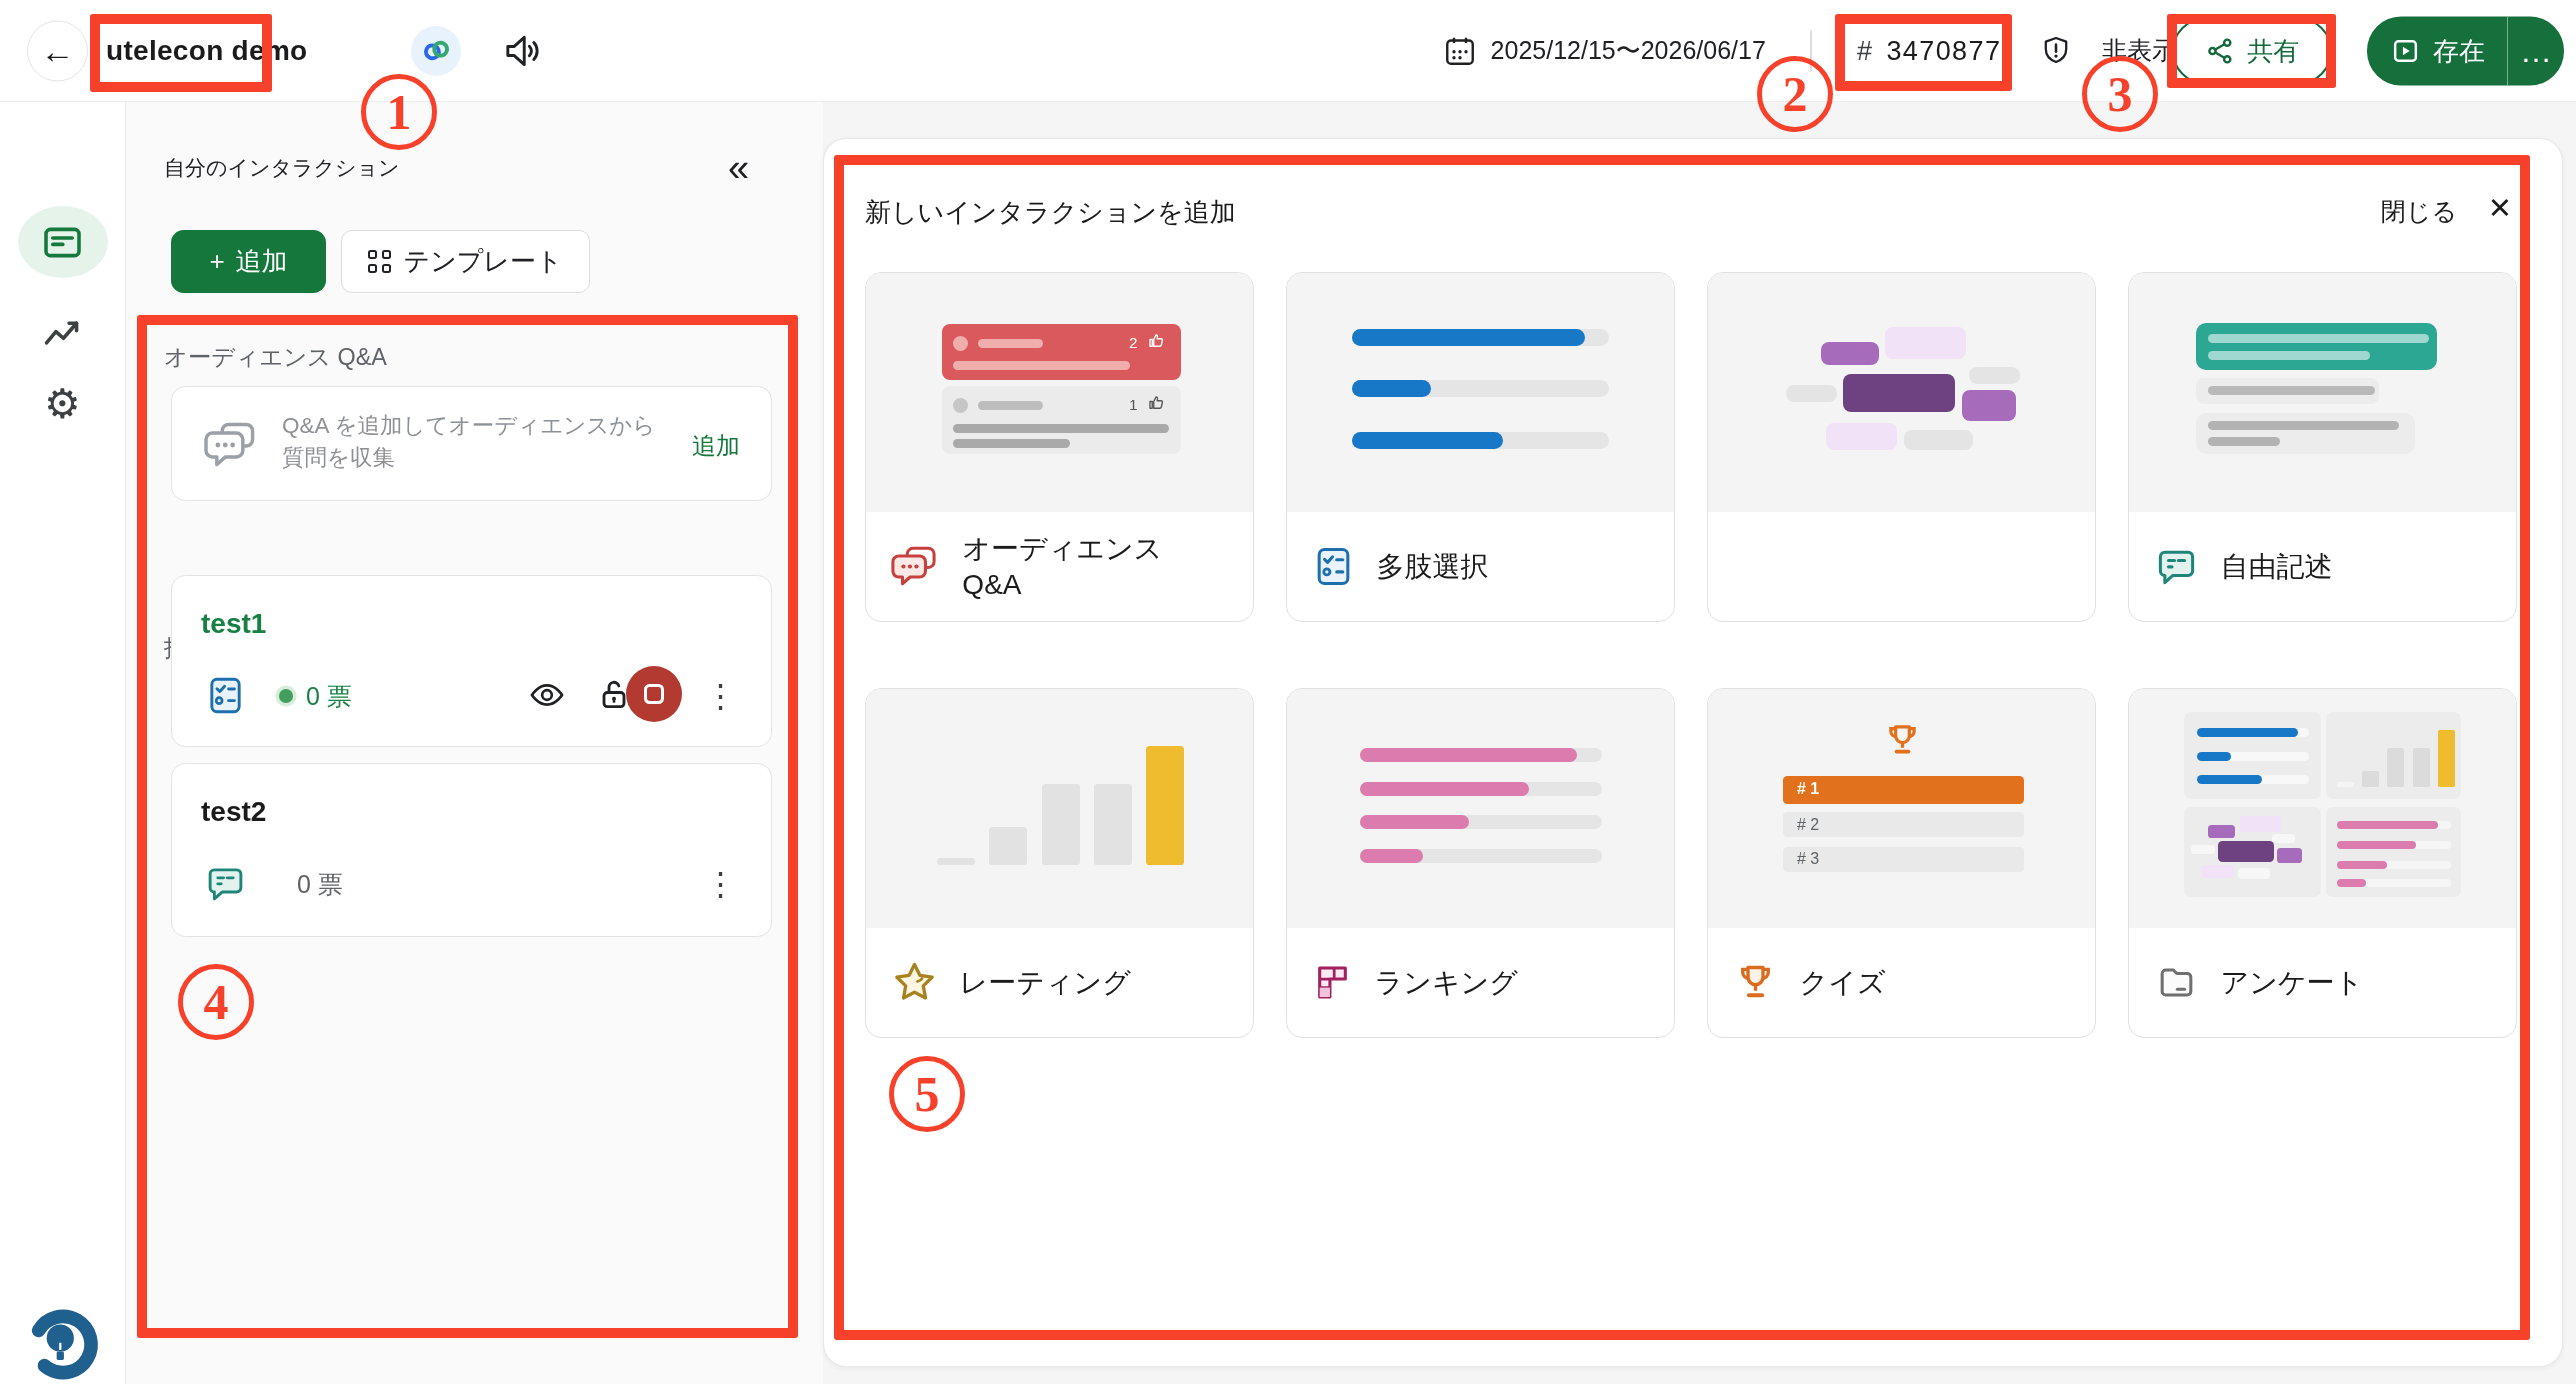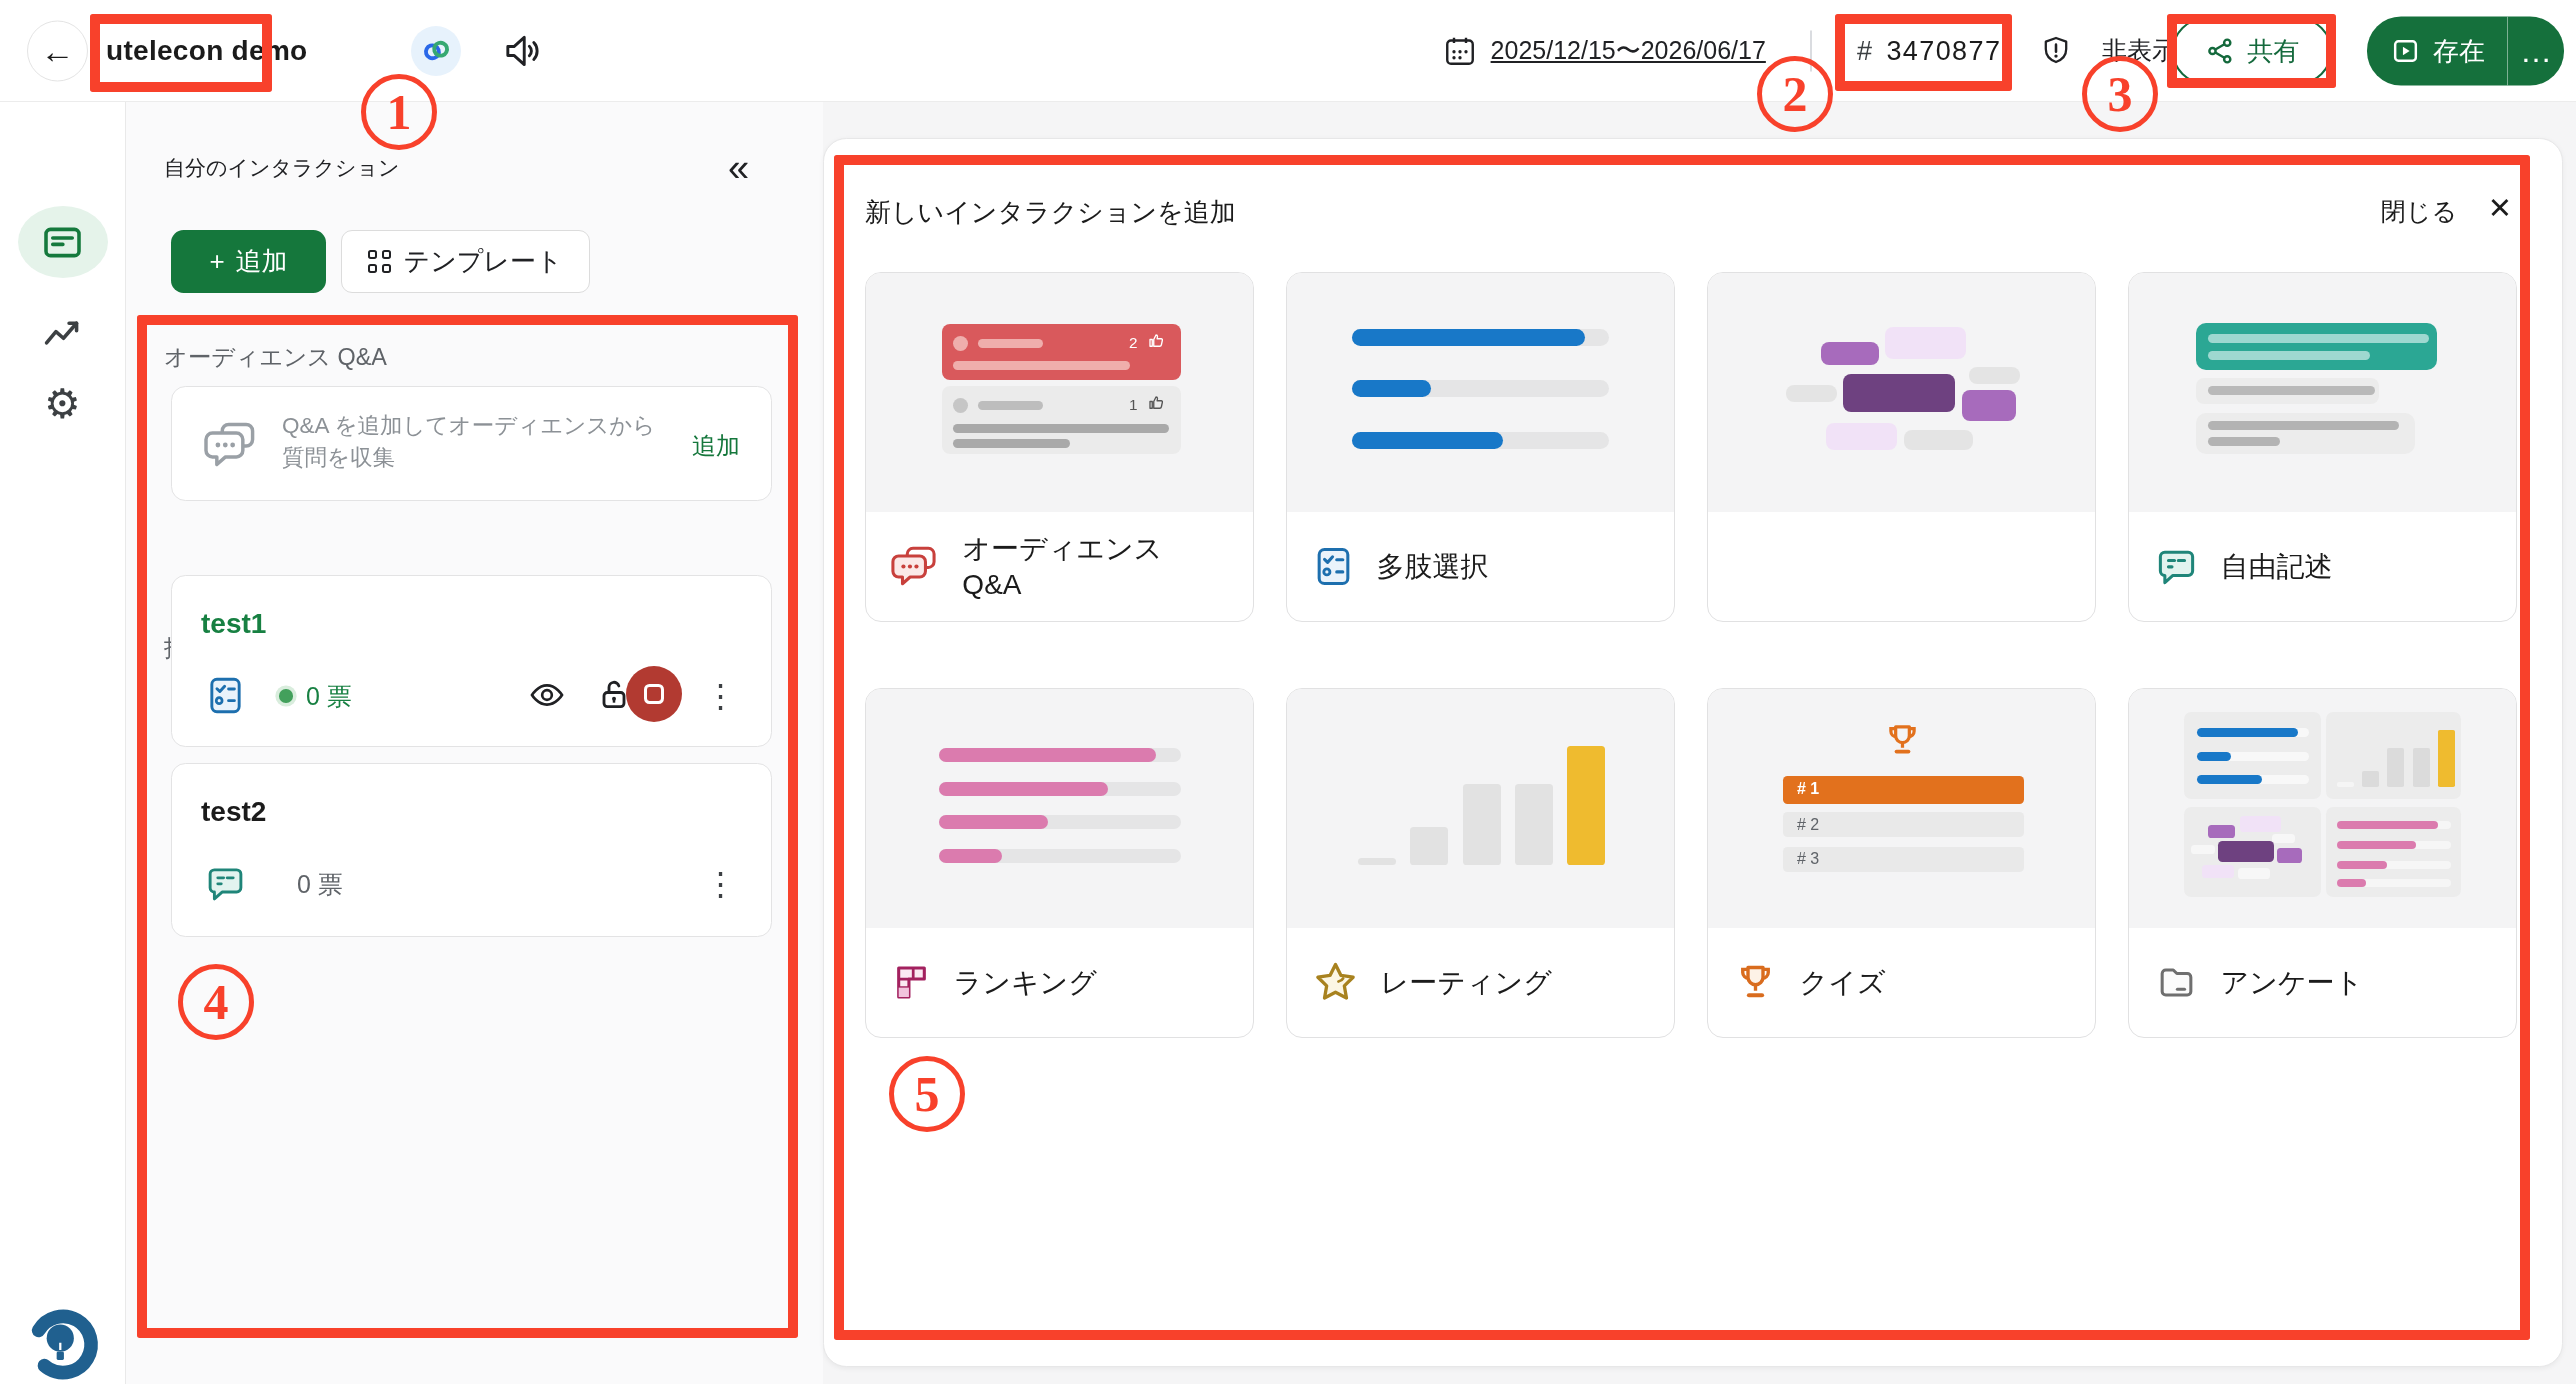--- a/index.html
+++ b/index.html
@@ -6,21 +6,21 @@
   html,body { width:2576px; height:1384px; overflow:hidden; }
   body { font-family:"Liberation Sans","DejaVu Sans",sans-serif; background:#F5F5F6; position:relative; color:#1b1b1b; }
 
   
   .topbar { position:absolute; left:0; top:0; width:2576px; height:102px; background:#fff; border-bottom:0.9px solid #ececec; z-index:5; }
   .tb-item { position:absolute; top:50%; transform:translateY(-50%); display:flex; align-items:center; }
   .back-btn { left:27px; width:61px; height:61px; border:1.4px solid #e4e4e4; border-radius:50%; justify-content:center; font-size:34px; color:#1b1b1b; background:#fff; }
   .tb-title { left:106px; font-size:28px; font-weight:700; letter-spacing:0.3px; }
   .webex-badge { left:411px; width:50px; height:50px; border-radius:50%; background:#E7F2FC; justify-content:center; }
   .speaker { left:501px; }
-  .cal-date { left:1442px; gap:12.6px; font-size:25px; color:#202124;text-decoration:underline; }
+  .cal-date { left:1442px; gap:12.6px; font-size:25px; color:#202124; }
   .tb-divider { left:1810px; width:1.8px; height:41px; background:#DADCE0; }
   .hash-group { left:1857px; gap:14.4px; }
   .hash-glyph { font-size:27px; color:#3c4043; font-weight:400; }
   .hash-num { font-size:27px; color:#1b1b1b; letter-spacing:1.4px; }
   .hidden-group { left:2039px; gap:29px; font-size:25px; color:#202124; }
   .share-btn { left:2172px; height:67px; width:160px; border:2.3px solid #14693C; border-radius:34px; background:#fff; color:#14693C; font-size:26px; gap:11.7px; justify-content:center; }
   .present-split { left:2367px; height:69px; border-radius:34px; background:#15703C; overflow:hidden; }
   .present-main { display:flex; align-items:center; gap:11.7px; color:#fff; font-size:26px; padding:0 21.6px 0 23.4px; height:100%; }
   .present-sep { width:1.8px; height:69px; background:rgba(255,255,255,.45); }
   .present-more { width:56px; height:100%; display:flex; align-items:center; justify-content:center; color:#fff; font-size:32px; letter-spacing:0.9px; }
@@ -351,57 +351,57 @@
         <svg width="45" height="43" viewBox="0 0 24 24">
           <path d="M5.5 4h13a2.5 2.5 0 012.5 2.5v8a2.5 2.5 0 01-2.5 2.5H10l-4.5 4v-4a2.5 2.5 0 01-2.5-2.5v-8A2.5 2.5 0 015.5 4z" fill="#E2F3EF" stroke="#1F8579" stroke-width="1.7" stroke-linejoin="round"></path>
           <path d="M7.5 8.7h3.4 M13 8.7h3.5 M7.5 12.2h2" stroke="#1F8579" stroke-width="1.7" stroke-linecap="round"></path>
         </svg>
         <span class="ttext">自由記述</span>
       </div>
     </div>
 
     <div class="tile">
       <div class="thumb">
-        <i class="bar-track" style="left:73px;top:59px;width:242px;height:14.4px">
-            <i class="bar-fill" style="width:217px;background:#DB7BAE"></i>
-          </i>
-        <i class="bar-track" style="left:73px;top:93px;width:242px;height:14.4px">
-            <i class="bar-fill" style="width:169px;background:#DB7BAE"></i>
-          </i>
-        <i class="bar-track" style="left:73px;top:126px;width:242px;height:14.4px">
-            <i class="bar-fill" style="width:109px;background:#DB7BAE"></i>
-          </i>
-        <i class="bar-track" style="left:73px;top:160px;width:242px;height:14.4px">
-            <i class="bar-fill" style="width:63px;background:#DB7BAE"></i>
-          </i>
-      </div>
-      <div class="tlabel">
-        <svg width="41" height="45" viewBox="0 0 24 24">
-          <path d="M4.5 3.5h15v6.5h-9v10.5h-6z" fill="#FBE9F3" stroke="#A3215F" stroke-width="1.8" stroke-linejoin="round"></path>
-          <path d="M13 3.5v6.5 M4.5 10h6 M4.5 15h6" stroke="#A3215F" stroke-width="1.6"></path>
-          <path d="M4.5 15h6v5.5h-6z" fill="#F2C3DD" stroke="none"></path>
-        </svg>
-        <span class="ttext">ランキング</span>
-      </div>
-    </div>
-
-    <div class="tile">
-      <div class="thumb">
         <i class="sh" style="left:71px;top:169px;width:38px;height:7.2px;background:#E2E2E2;border-radius:3.6px"></i>
         <i class="sh" style="left:123px;top:138px;width:38px;height:38px;background:#E2E2E2;border-radius:3.6px"></i>
         <i class="sh" style="left:176px;top:95px;width:38px;height:81px;background:#E2E2E2;border-radius:3.6px"></i>
         <i class="sh" style="left:228px;top:95px;width:38px;height:81px;background:#E2E2E2;border-radius:3.6px"></i>
         <i class="sh" style="left:280px;top:57px;width:38px;height:119px;background:#EFBB2F;border-radius:3.6px"></i>
       </div>
       <div class="tlabel">
         <svg width="47" height="47" viewBox="0 0 24 24">
           <path d="M12 2.8l2.8 5.6 6.2.9-4.5 4.4 1.1 6.2L12 17l-5.6 2.9 1.1-6.2L3 9.3l6.2-.9z" fill="#FCF6E3" stroke="#A8821F" stroke-width="1.7" stroke-linejoin="round"></path>
           <path d="M13.5 11.5c1-.2 2-.8 2.4-1.6" fill="none" stroke="#A8821F" stroke-width="1.4" stroke-linecap="round"></path>
         </svg>
         <span class="ttext">レーティング</span>
+      </div>
+    </div>
+
+    <div class="tile">
+      <div class="thumb">
+        <i class="bar-track" style="left:73px;top:59px;width:242px;height:14.4px">
+            <i class="bar-fill" style="width:217px;background:#DB7BAE"></i>
+          </i>
+        <i class="bar-track" style="left:73px;top:93px;width:242px;height:14.4px">
+            <i class="bar-fill" style="width:169px;background:#DB7BAE"></i>
+          </i>
+        <i class="bar-track" style="left:73px;top:126px;width:242px;height:14.4px">
+            <i class="bar-fill" style="width:109px;background:#DB7BAE"></i>
+          </i>
+        <i class="bar-track" style="left:73px;top:160px;width:242px;height:14.4px">
+            <i class="bar-fill" style="width:63px;background:#DB7BAE"></i>
+          </i>
+      </div>
+      <div class="tlabel">
+        <svg width="41" height="45" viewBox="0 0 24 24">
+          <path d="M4.5 3.5h15v6.5h-9v10.5h-6z" fill="#FBE9F3" stroke="#A3215F" stroke-width="1.8" stroke-linejoin="round"></path>
+          <path d="M13 3.5v6.5 M4.5 10h6 M4.5 15h6" stroke="#A3215F" stroke-width="1.6"></path>
+          <path d="M4.5 15h6v5.5h-6z" fill="#F2C3DD" stroke="none"></path>
+        </svg>
+        <span class="ttext">ランキング</span>
       </div>
     </div>
 
     <div class="tile">
       <div class="thumb">
         <svg style="position:absolute;left:174px;top:31px" width="41" height="41" viewBox="0 0 24 24">
           <path d="M8 4h8v5.2a4 4 0 01-8 0z" fill="none" stroke="#E2711D" stroke-width="1.9" stroke-linejoin="round"></path>
           <path d="M8 5H5.2v1.6a3.2 3.2 0 003.2 3.2 M16 5h2.8v1.6a3.2 3.2 0 01-3.2 3.2" fill="none" stroke="#E2711D" stroke-width="1.9"></path>
           <path d="M12 13.2v3" stroke="#E2711D" stroke-width="1.9"></path>
           <path d="M8.5 18.5h7" stroke="#E2711D" stroke-width="2.2" stroke-linecap="round"></path>

